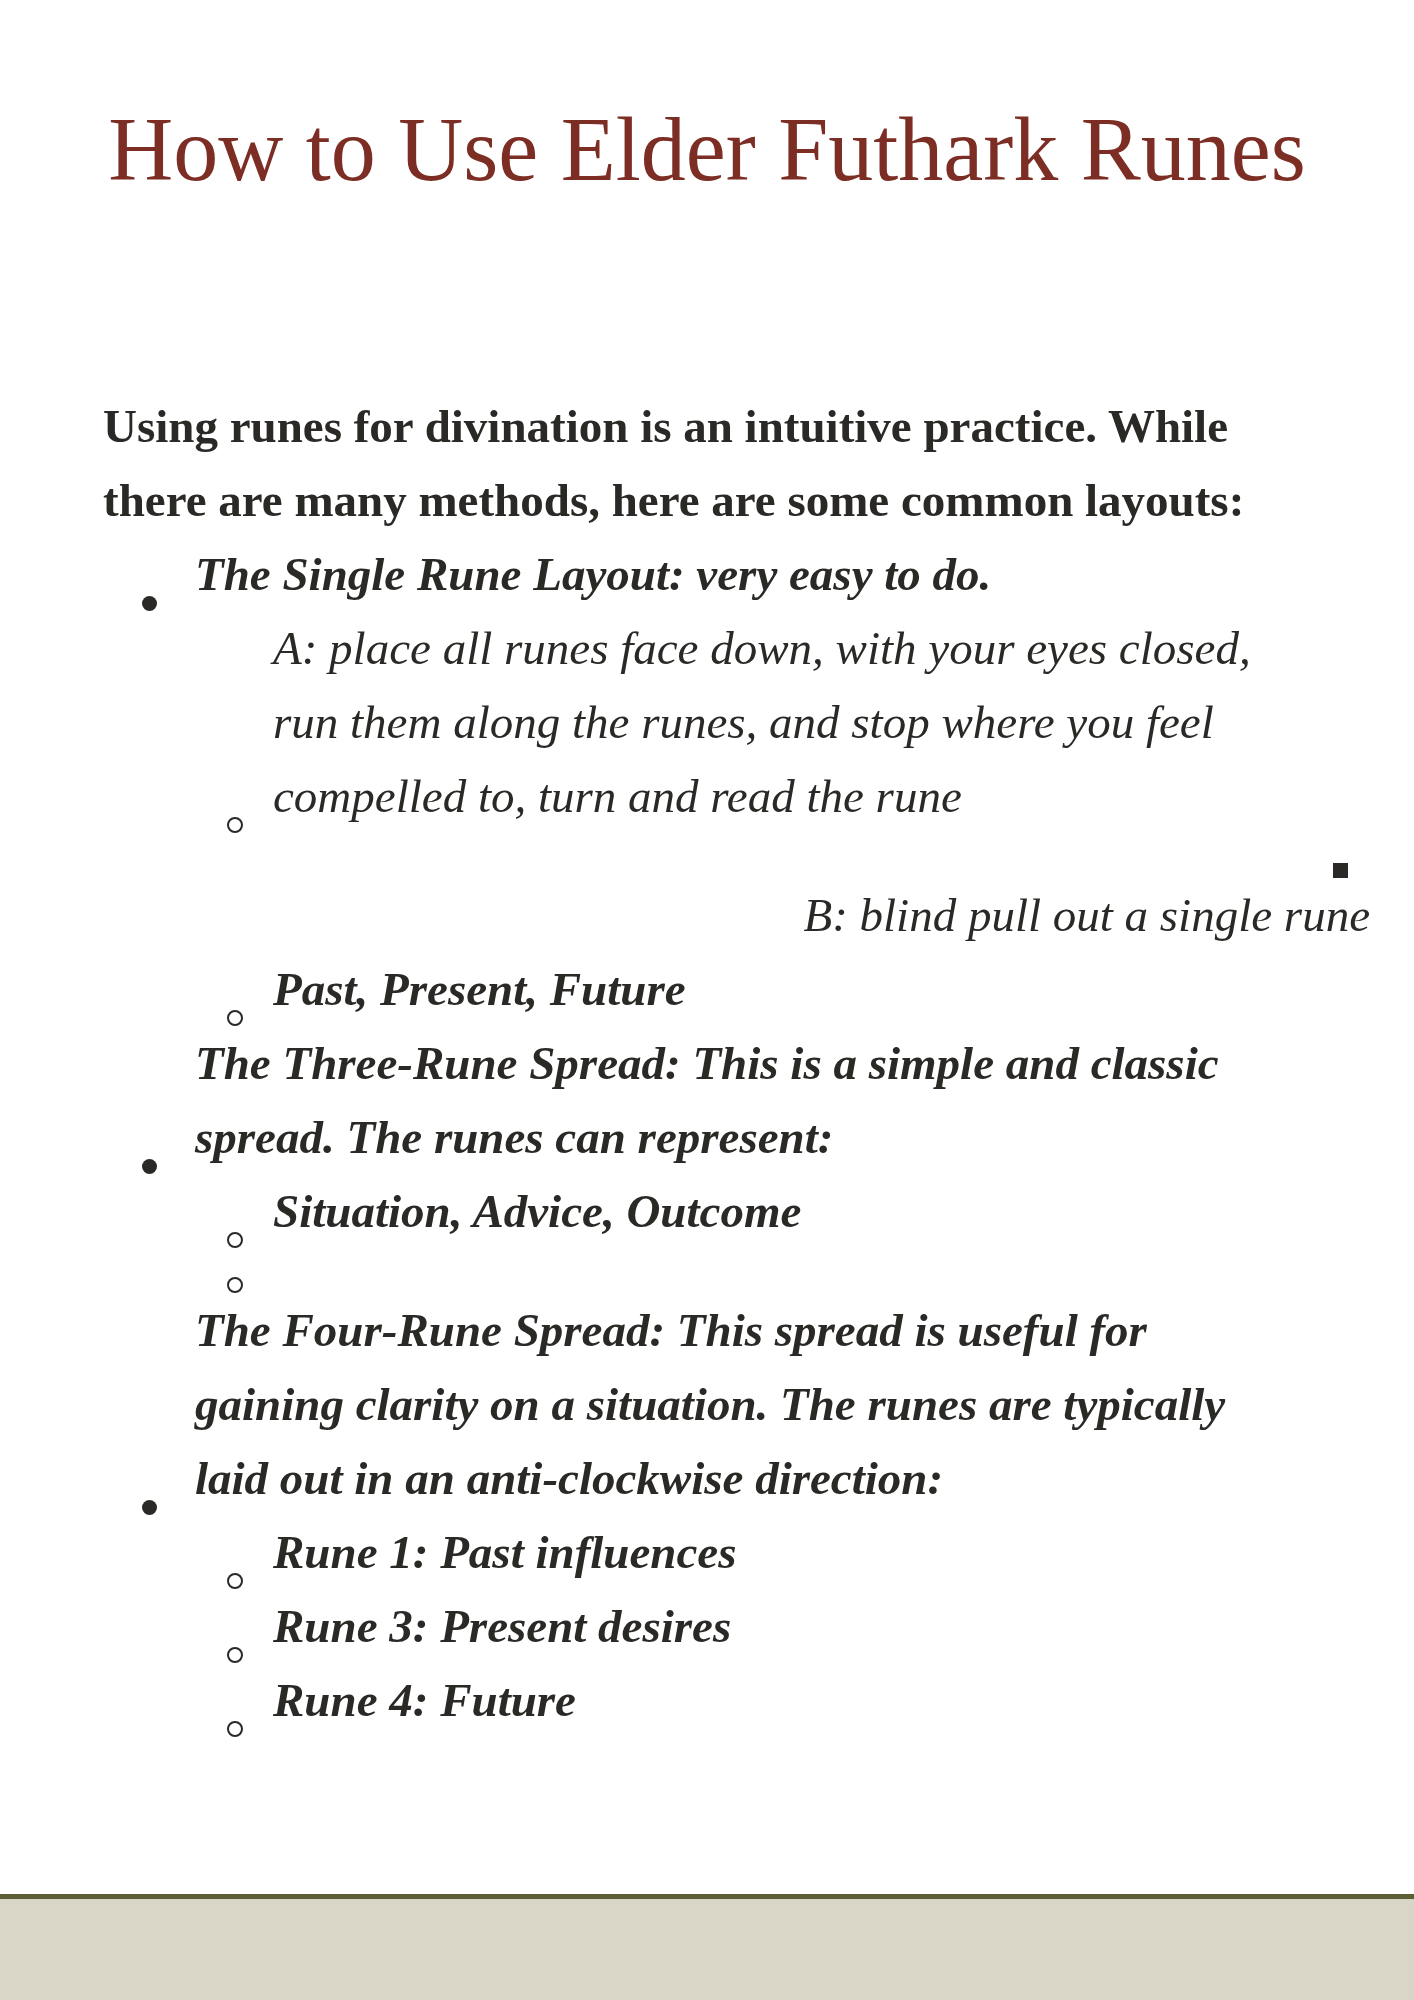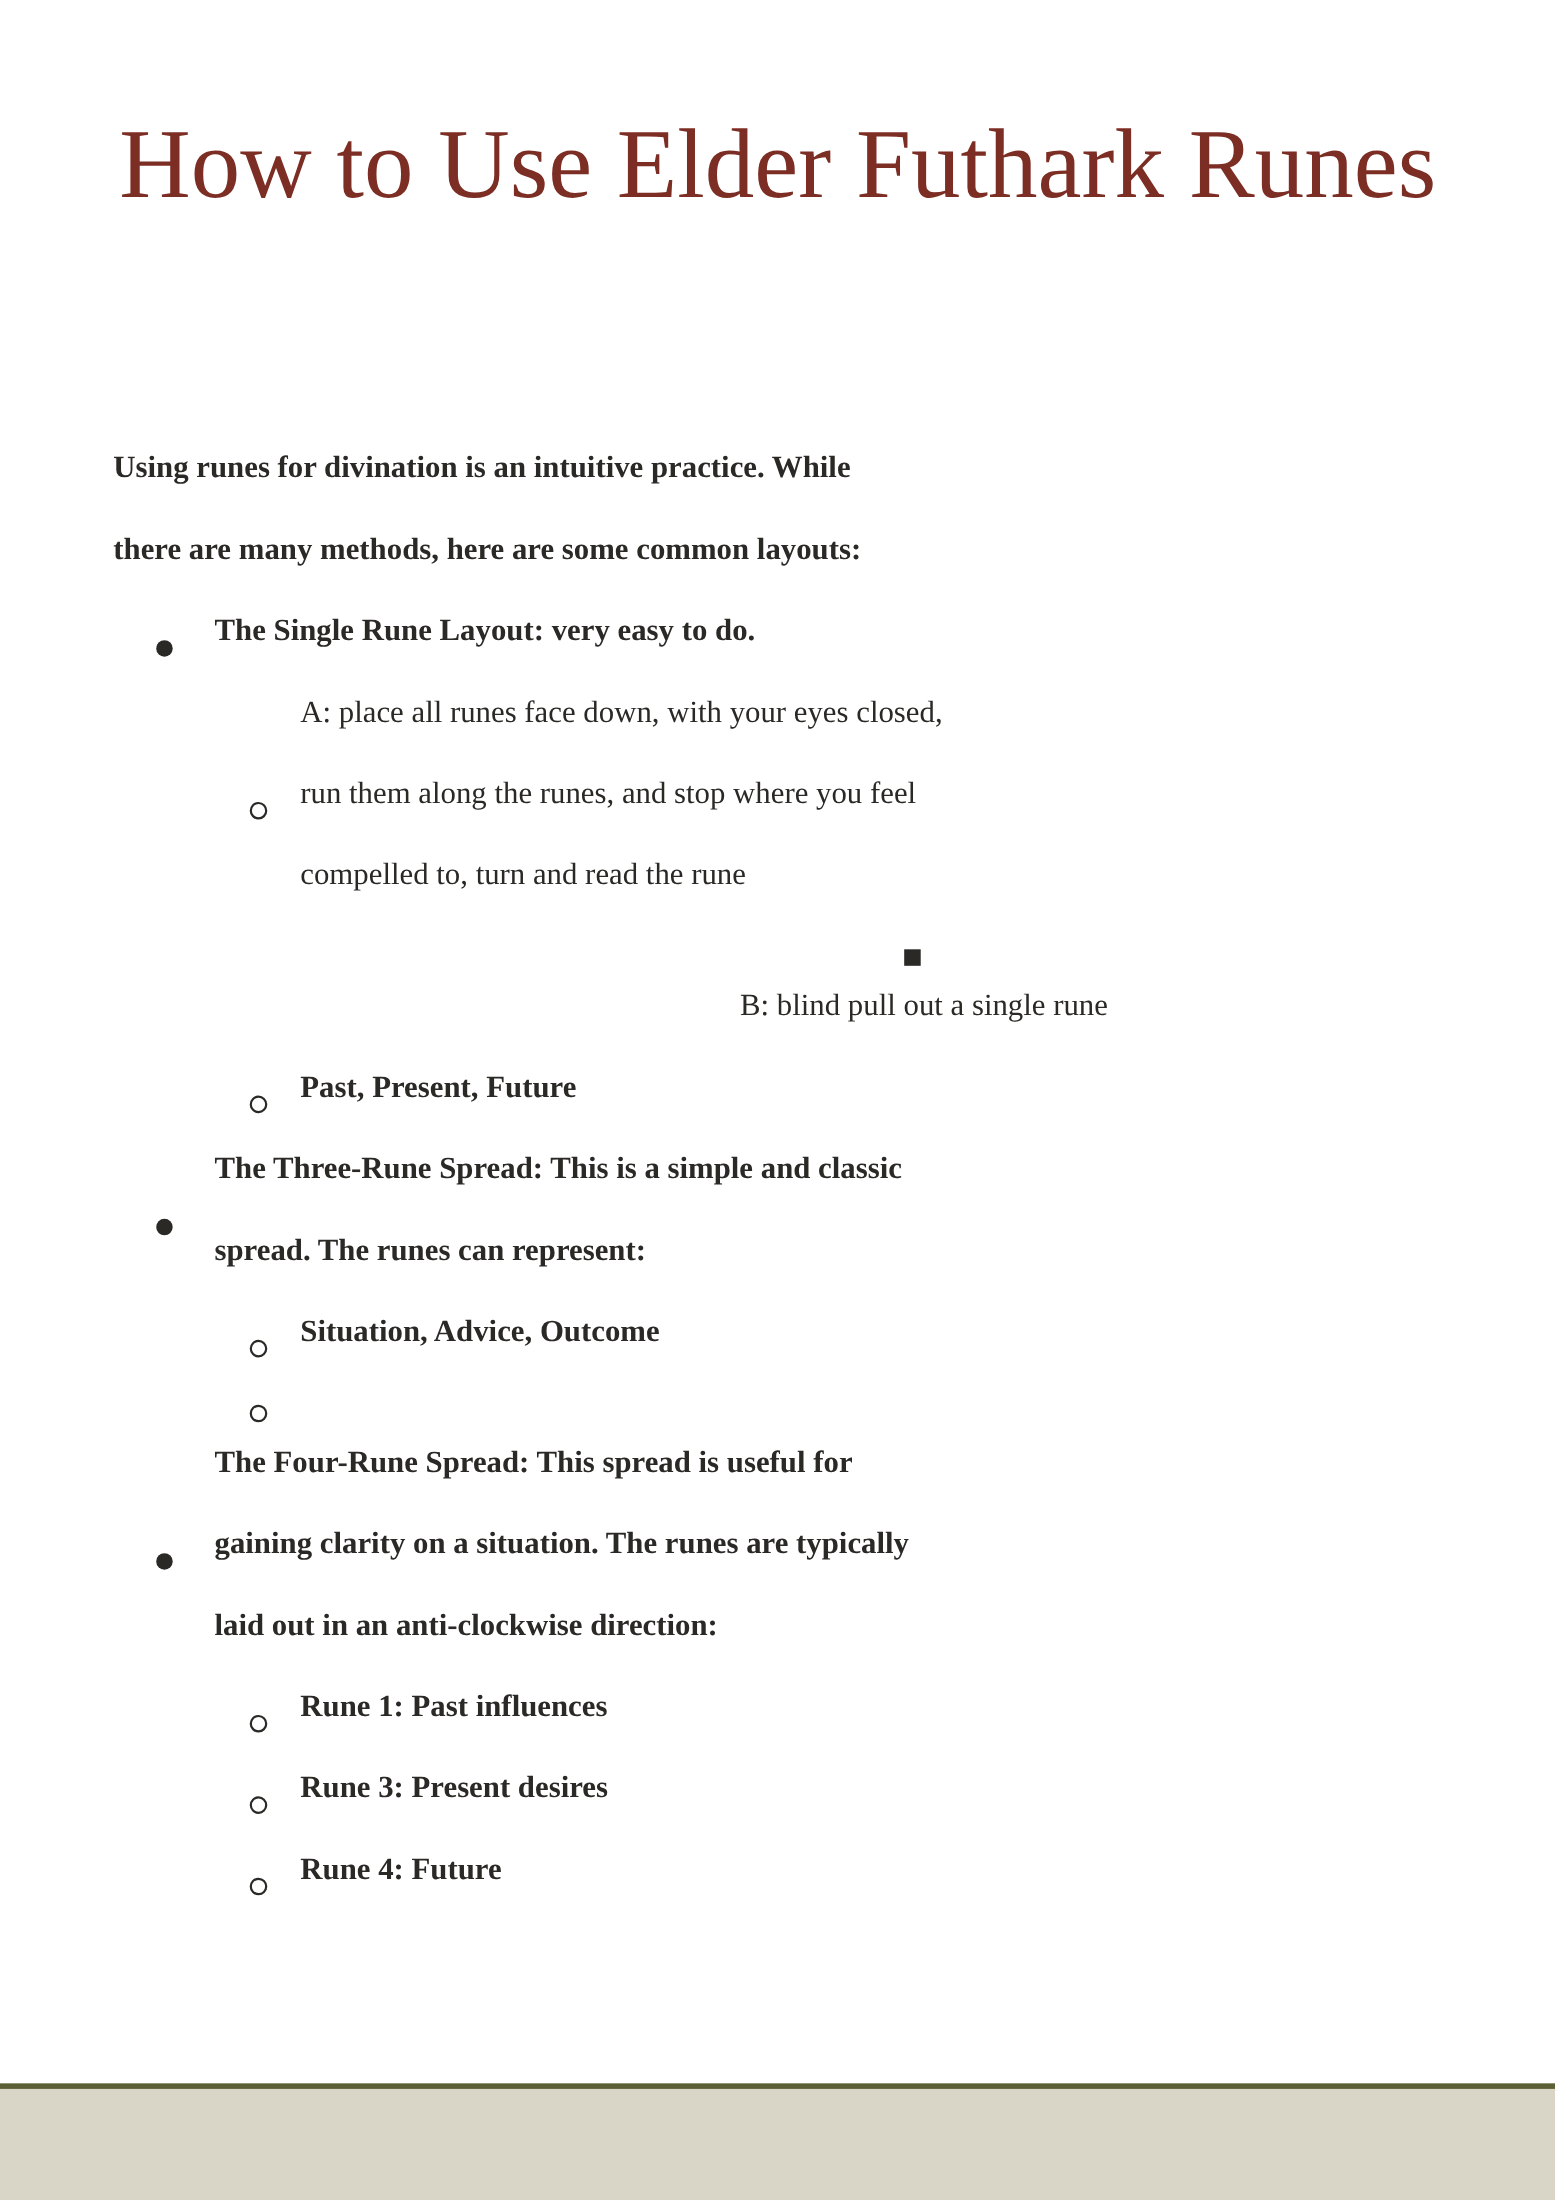--- a/index.html
+++ b/index.html
@@ -20,30 +20,30 @@
     line-height: 99px;
     font-weight: 400;
     text-align: center;
     white-space: nowrap;
     color: #7d2e24;
   }
   .content {
     margin-top: 190px;
     padding-left: 103px;
     padding-right: 44px;
-    font-size: 28px;
+    font-size: 47px;
     line-height: 74px;
     font-weight: 700;
   }
   .intro {
     white-space: pre-line;
     max-width: 1260px;
   }
   .list { margin: 0; padding: 0; }
-  .li { display: flex; align-items: center; }
+  .li { display: flex; align-items: flex-end; font-style: italic; }
   .li-text { white-space: pre-line; }
   .li.r .li-text { font-weight: 400; }
 
   .lvl1 { padding-left: 39px; }
   .lvl1 .marker { width: 53px; }
   .lvl2 { padding-left: 124px; }
   .lvl2 .marker { width: 46px; }
   .lvl3 { padding-left: 207px; flex-direction: column; }
   .lvl3 .marker { width: 37px; }
 

